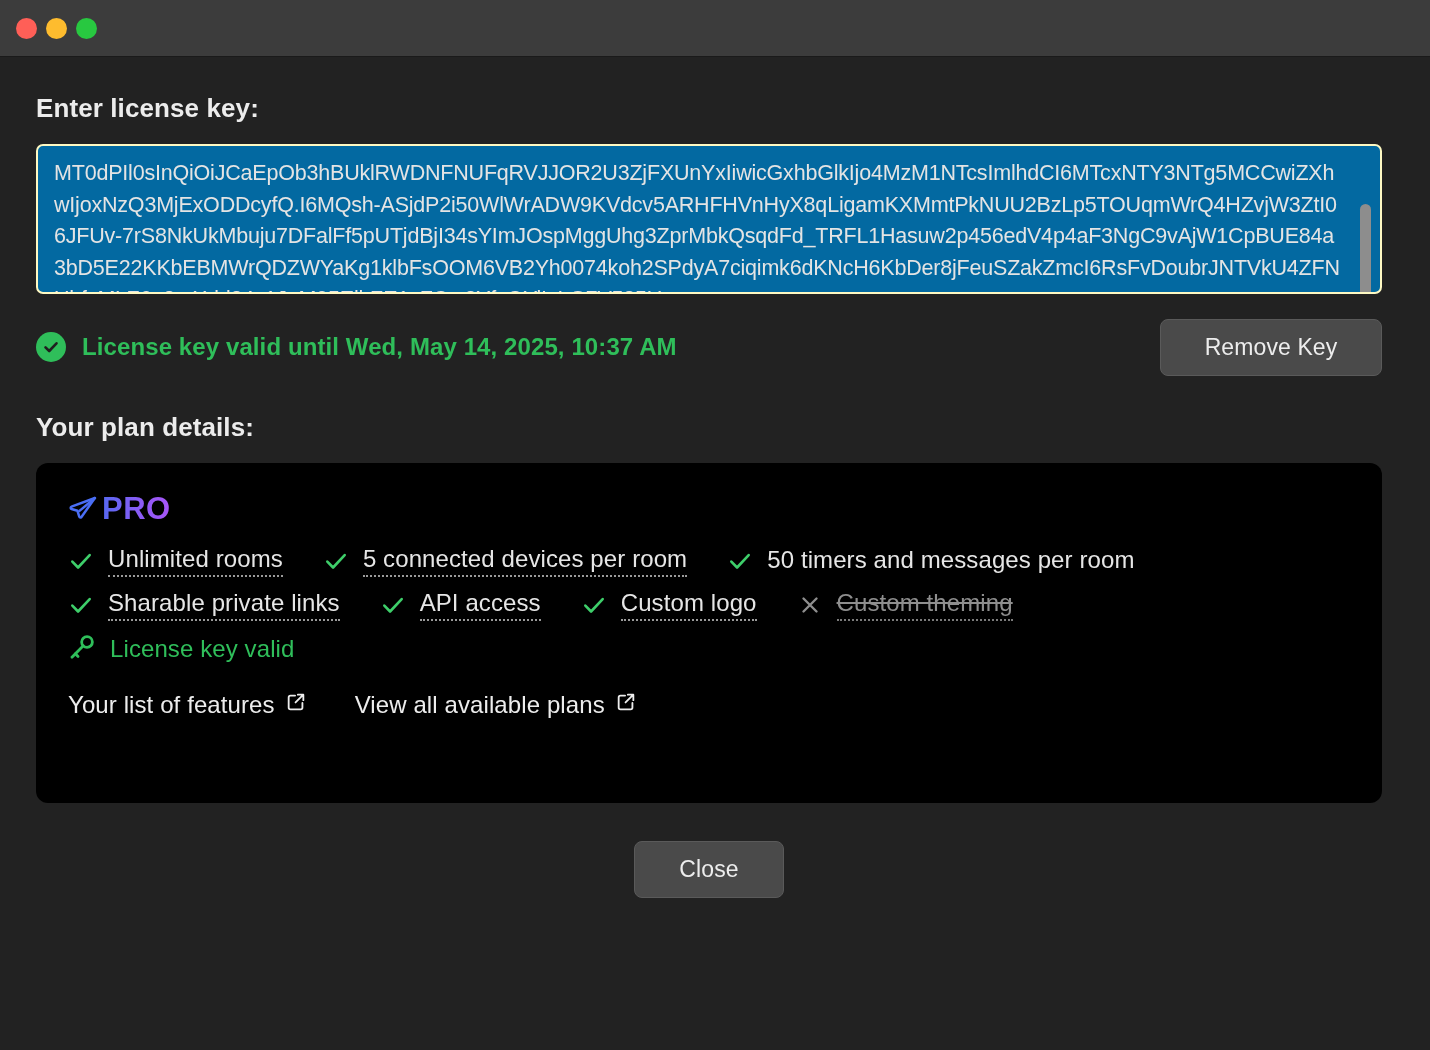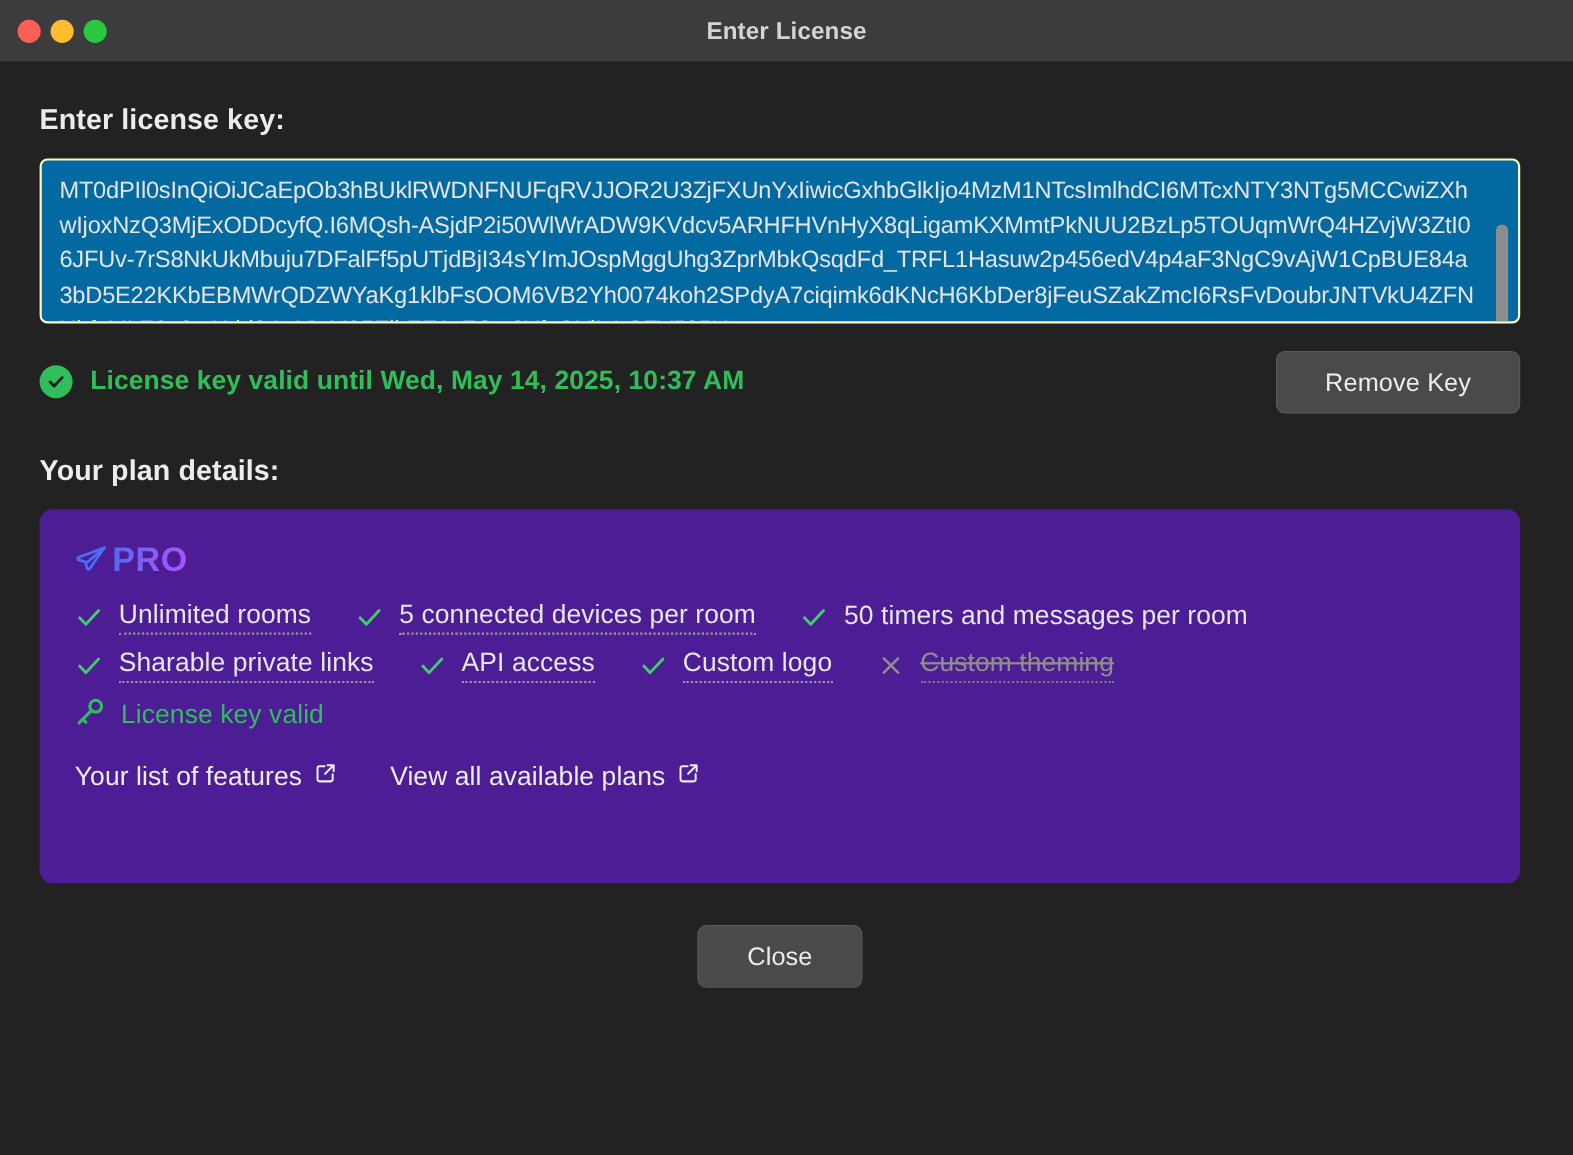--- a/index.html
+++ b/index.html
@@ -150,21 +150,21 @@
     padding: 14px 26px;
     cursor: pointer;
     letter-spacing: 0.1px;
   }
   .btn-remove { min-width: 222px; }
 
   
   .plan-heading { margin-top: 34px; }
 
   .plan-card {
-    background: #4c1d95;
+    background: #000000;
     border-radius: 12px;
     padding: 28px 32px 30px 32px;
     box-sizing: border-box;
     min-height: 340px;
   }
 
   .pro-badge {
     display: flex;
     align-items: center;
     gap: 4px;
@@ -262,21 +262,20 @@
 <body>
 
 <div class="window">
 
   <div class="titlebar">
     <div class="traffic-lights">
       <span class="light close"></span>
       <span class="light min"></span>
       <span class="light max"></span>
     </div>
-    <div class="window-title">Enter License</div>
   </div>
 
   <div class="content">
 
     <h2 class="section-heading">Enter license key:</h2>
 
     <div class="key-box">
       <div class="key-text">MT0dPIl0sInQiOiJCaEpOb3hBUklRWDNFNUFqRVJJOR2U3ZjFXUnYxIiwicGxhbGlkIjo4MzM1NTcsImlhdCI6MTcxNTY3NTg5MCCwiZXhwIjoxNzQ3MjExODDcyfQ.I6MQsh-ASjdP2i50WlWrADW9KVdcv5ARHFHVnHyX8qLigamKXMmtPkNUU2BzLp5TOUqmWrQ4HZvjW3ZtI06JFUv-7rS8NkUkMbuju7DFalFf5pUTjdBjI34sYImJOspMggUhg3ZprMbkQsqdFd_TRFL1Hasuw2p456edV4p4aF3NgC9vAjW1CpBUE84a3bD5E22KKbEBMWrQDZWYaKg1klbFsOOM6VB2Yh0074koh2SPdyA7ciqimk6dKNcH6KbDer8jFeuSZakZmcI6RsFvDoubrJNTVkU4ZFNUhfcMLZ6q3mXdd24x1JaM95ElhZE1zFOw2YfvQYiIxLG7V585Uw</div>
       <div class="key-scrollbar"></div>
     </div>

